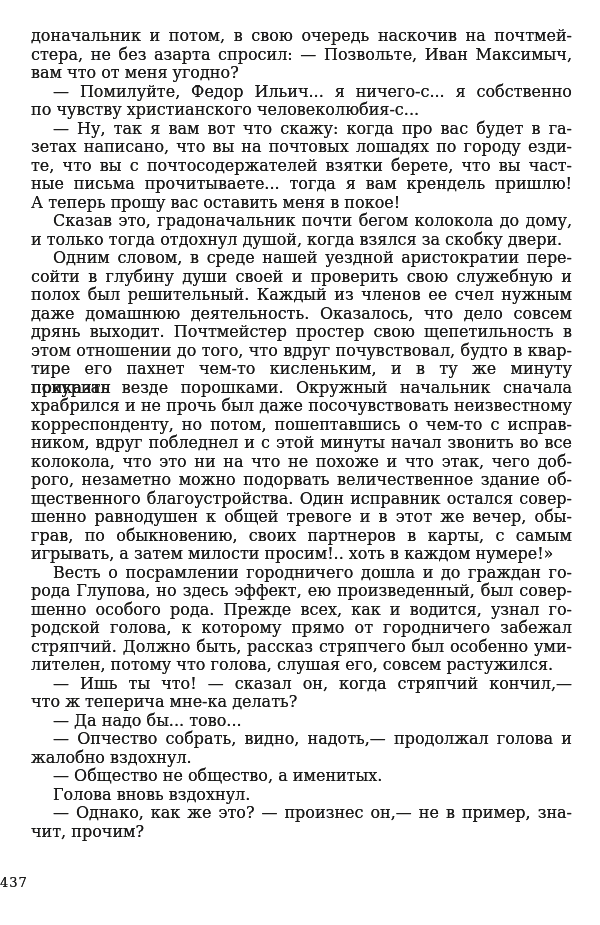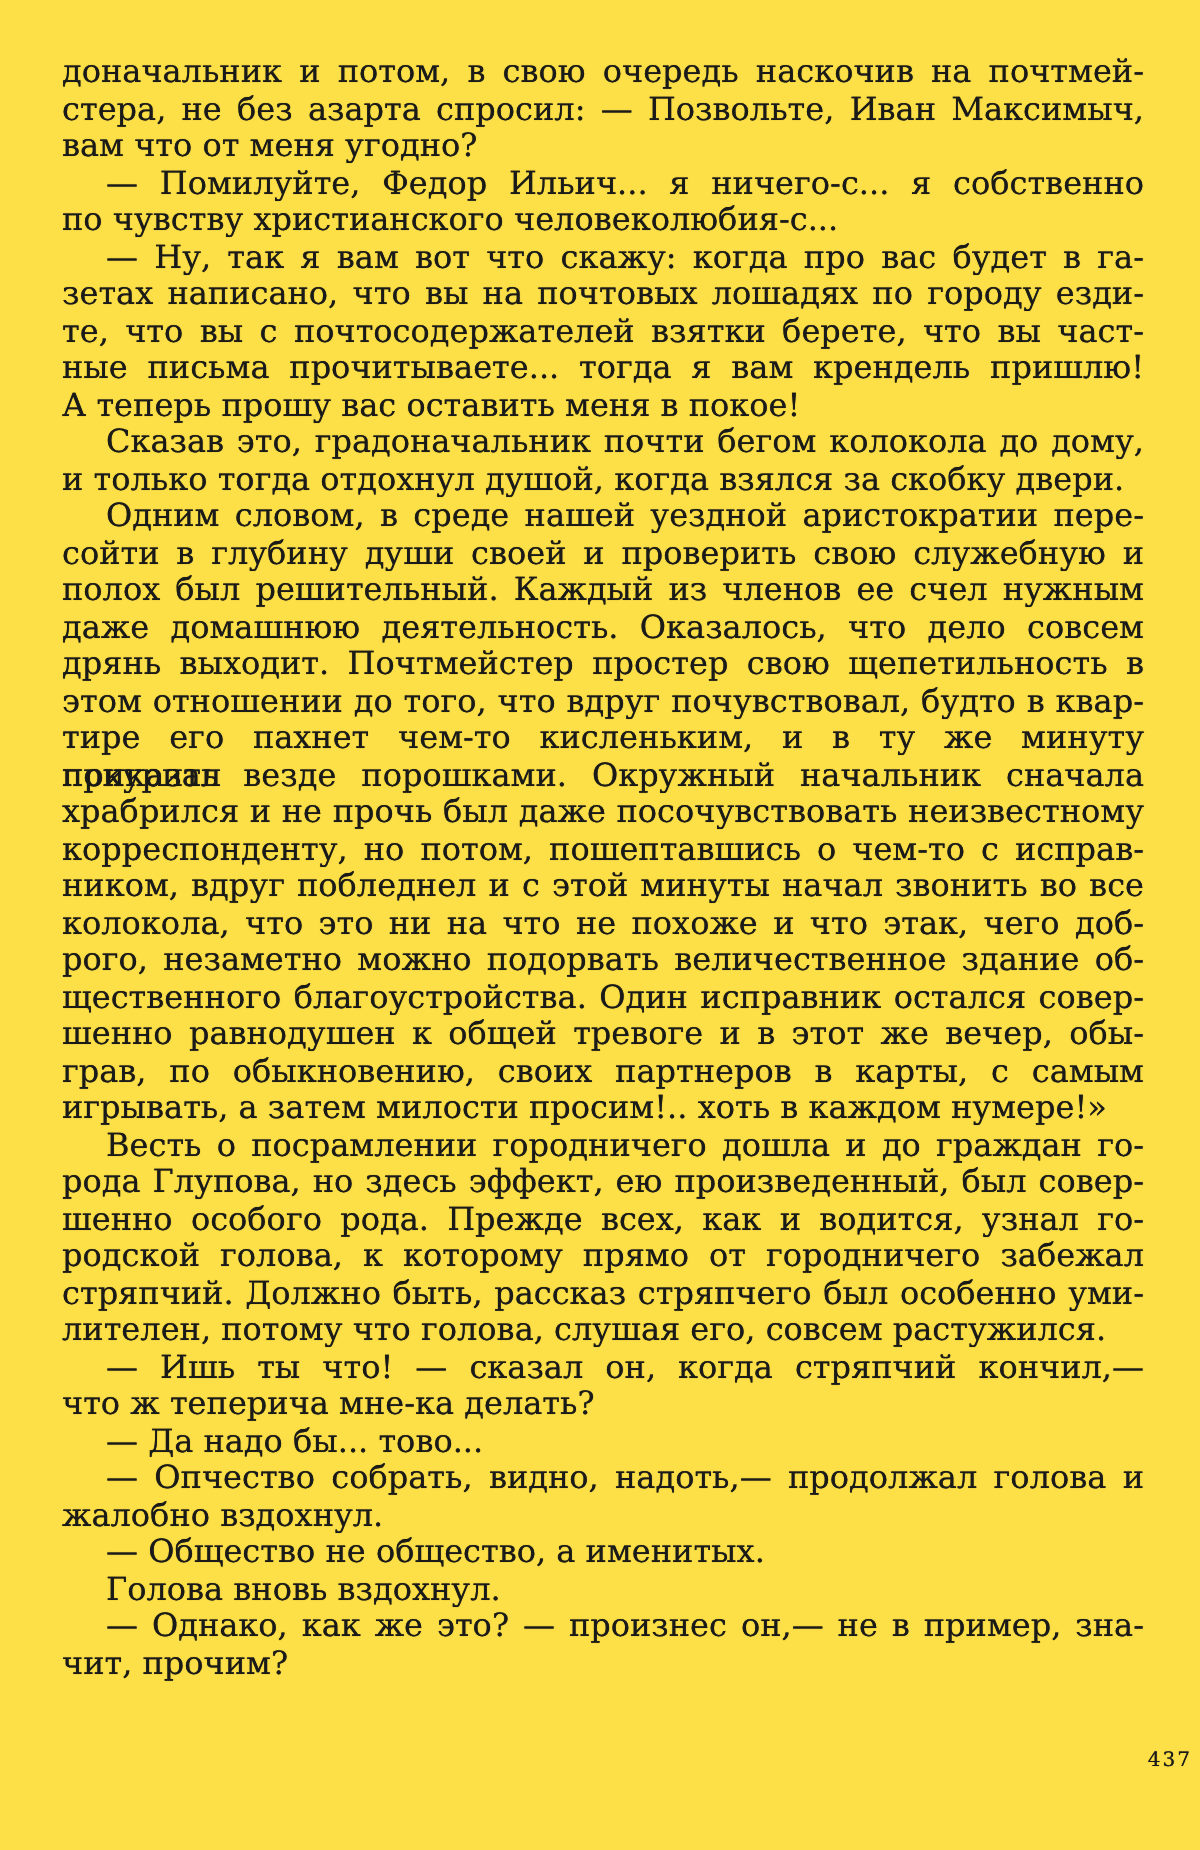--- a/index.html
+++ b/index.html
@@ -36,30 +36,30 @@
   .line.indent { text-indent: 22px; }
   .line.end {
     text-align-last: left;
     white-space: nowrap;
   }
   .page-number {
     position: absolute;
     top: 875px;
     left: 0;
     width: 596px; 
-    text-align: right;
-    font-size: 10px;
+    text-align: left;
+    font-size: 13px;
     letter-spacing: 1px;
     text-shadow: 0 0 0.35px rgba(20,20,20,0.85);
   }
 </style>
 </head>
 <body>
 
-<div class="page" style="background: #fde047; color: rgb(26, 26, 25);">
+<div class="page" style="background: #ffffff; color: rgb(26, 26, 25);">
   <div class="text-block">
       <div class="line jst">доначальник и потом, в свою очередь наскочив на почтмей-</div>
       <div class="line jst">стера, не без азарта спросил: — Позвольте, Иван Максимыч,</div>
       <div class="line end">вам что от меня угодно?</div>
       <div class="line jst indent">— Помилуйте, Федор Ильич... я ничего-с... я собственно</div>
       <div class="line end">по чувству христианского человеколюбия-с...</div>
       <div class="line jst indent">— Ну, так я вам вот что скажу: когда про вас будет в га-</div>
       <div class="line jst">зетах написано, что вы на почтовых лошадях по городу езди-</div>
       <div class="line jst">те, что вы с почтосодержателей взятки берете, что вы част-</div>
       <div class="line jst">ные письма прочитываете... тогда я вам крендель пришлю!</div>

